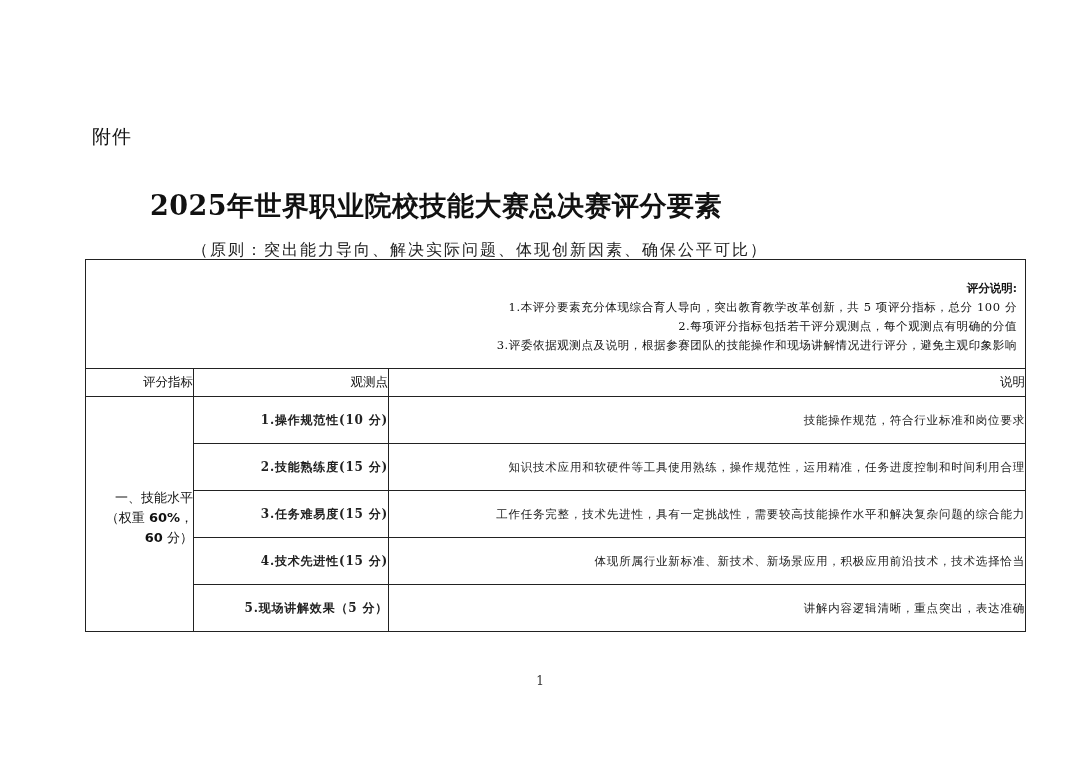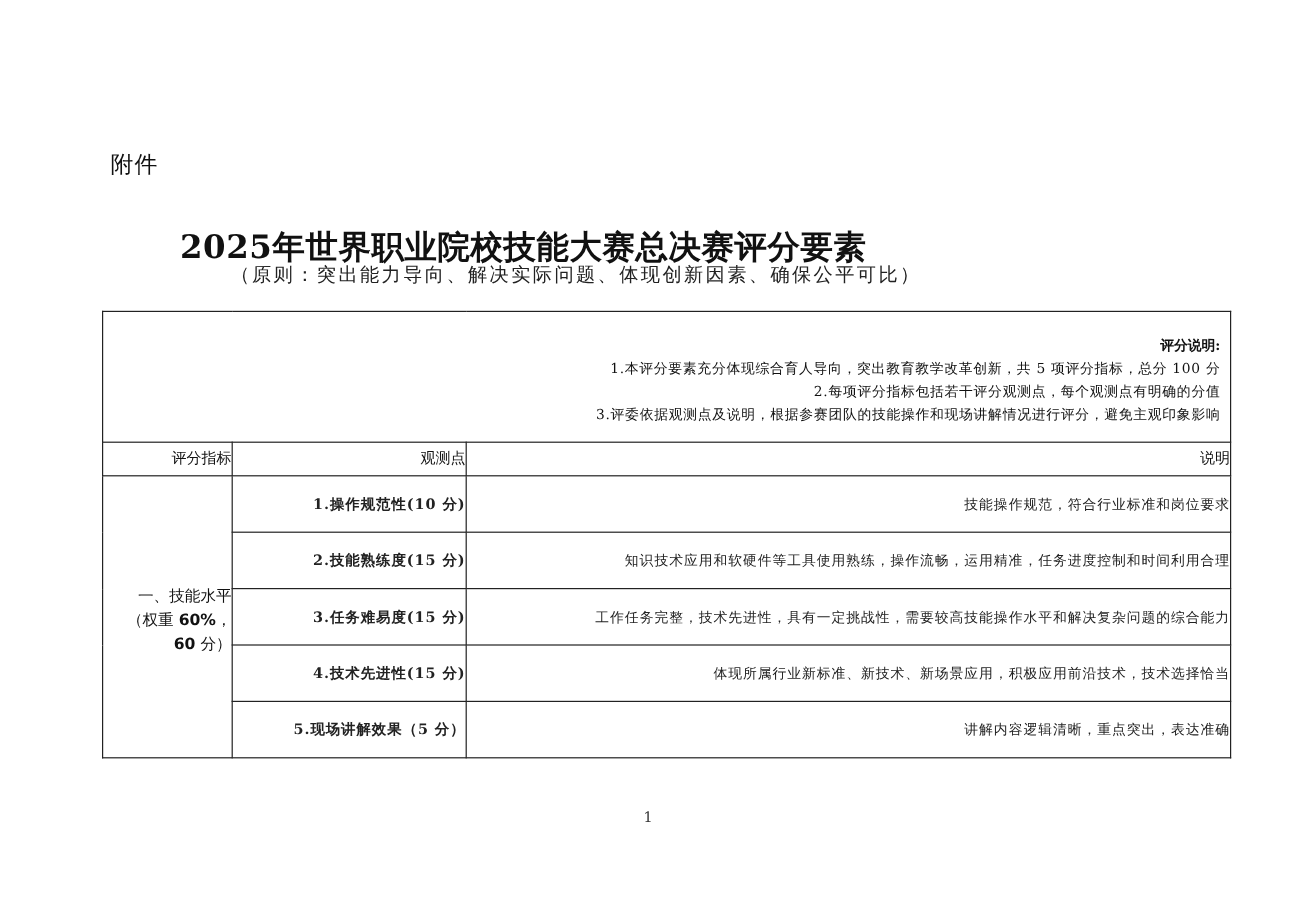--- a/index.html
+++ b/index.html
@@ -33,21 +33,21 @@
       font-family: "DejaVu Serif", "Liberation Serif", serif;
       font-weight: bold;
       font-size: 27px;
       letter-spacing: 0.5px;
       color: #111;
     }
     .doc-subtitle {
       position: absolute;
       left: 0;
       width: 960px;
-      top: 219px;
+      top: 240px;
       text-align: center;
       font-family: "DejaVu Sans", "Liberation Sans", sans-serif;
       font-size: 16px;
       letter-spacing: 2px;
       color: #222;
     }
     .score-table {
       position: absolute;
       left: 85px;
       top: 259px;
@@ -164,21 +164,21 @@
     <td class="indicator-cell" rowspan="5">
       <div>一、技能水平</div>
       <div><span>（权重 </span><span class="bold-part">60%</span><span>，</span></div>
       <div><span class="bold-part">60</span><span> 分）</span></div>
     </td>
     <td class="point-cell">1.操作规范性(10 分)</td>
     <td class="desc-cell">技能操作规范，符合行业标准和岗位要求</td>
   </tr>
   <tr class="data-row">
     <td class="point-cell">2.技能熟练度(15 分)</td>
-    <td class="desc-cell">知识技术应用和软硬件等工具使用熟练，操作流畅，运用精准，任务进度控制和时间利用合理</td>
+    <td class="desc-cell">知识技术应用和软硬件等工具使用熟练，操作规范性，运用精准，任务进度控制和时间利用合理</td>
   </tr>
   <tr class="data-row">
     <td class="point-cell">3.任务难易度(15 分)</td>
     <td class="desc-cell">工作任务完整，技术先进性，具有一定挑战性，需要较高技能操作水平和解决复杂问题的综合能力</td>
   </tr>
   <tr class="data-row">
     <td class="point-cell">4.技术先进性(15 分)</td>
     <td class="desc-cell">体现所属行业新标准、新技术、新场景应用，积极应用前沿技术，技术选择恰当</td>
   </tr>
   <tr class="data-row">

